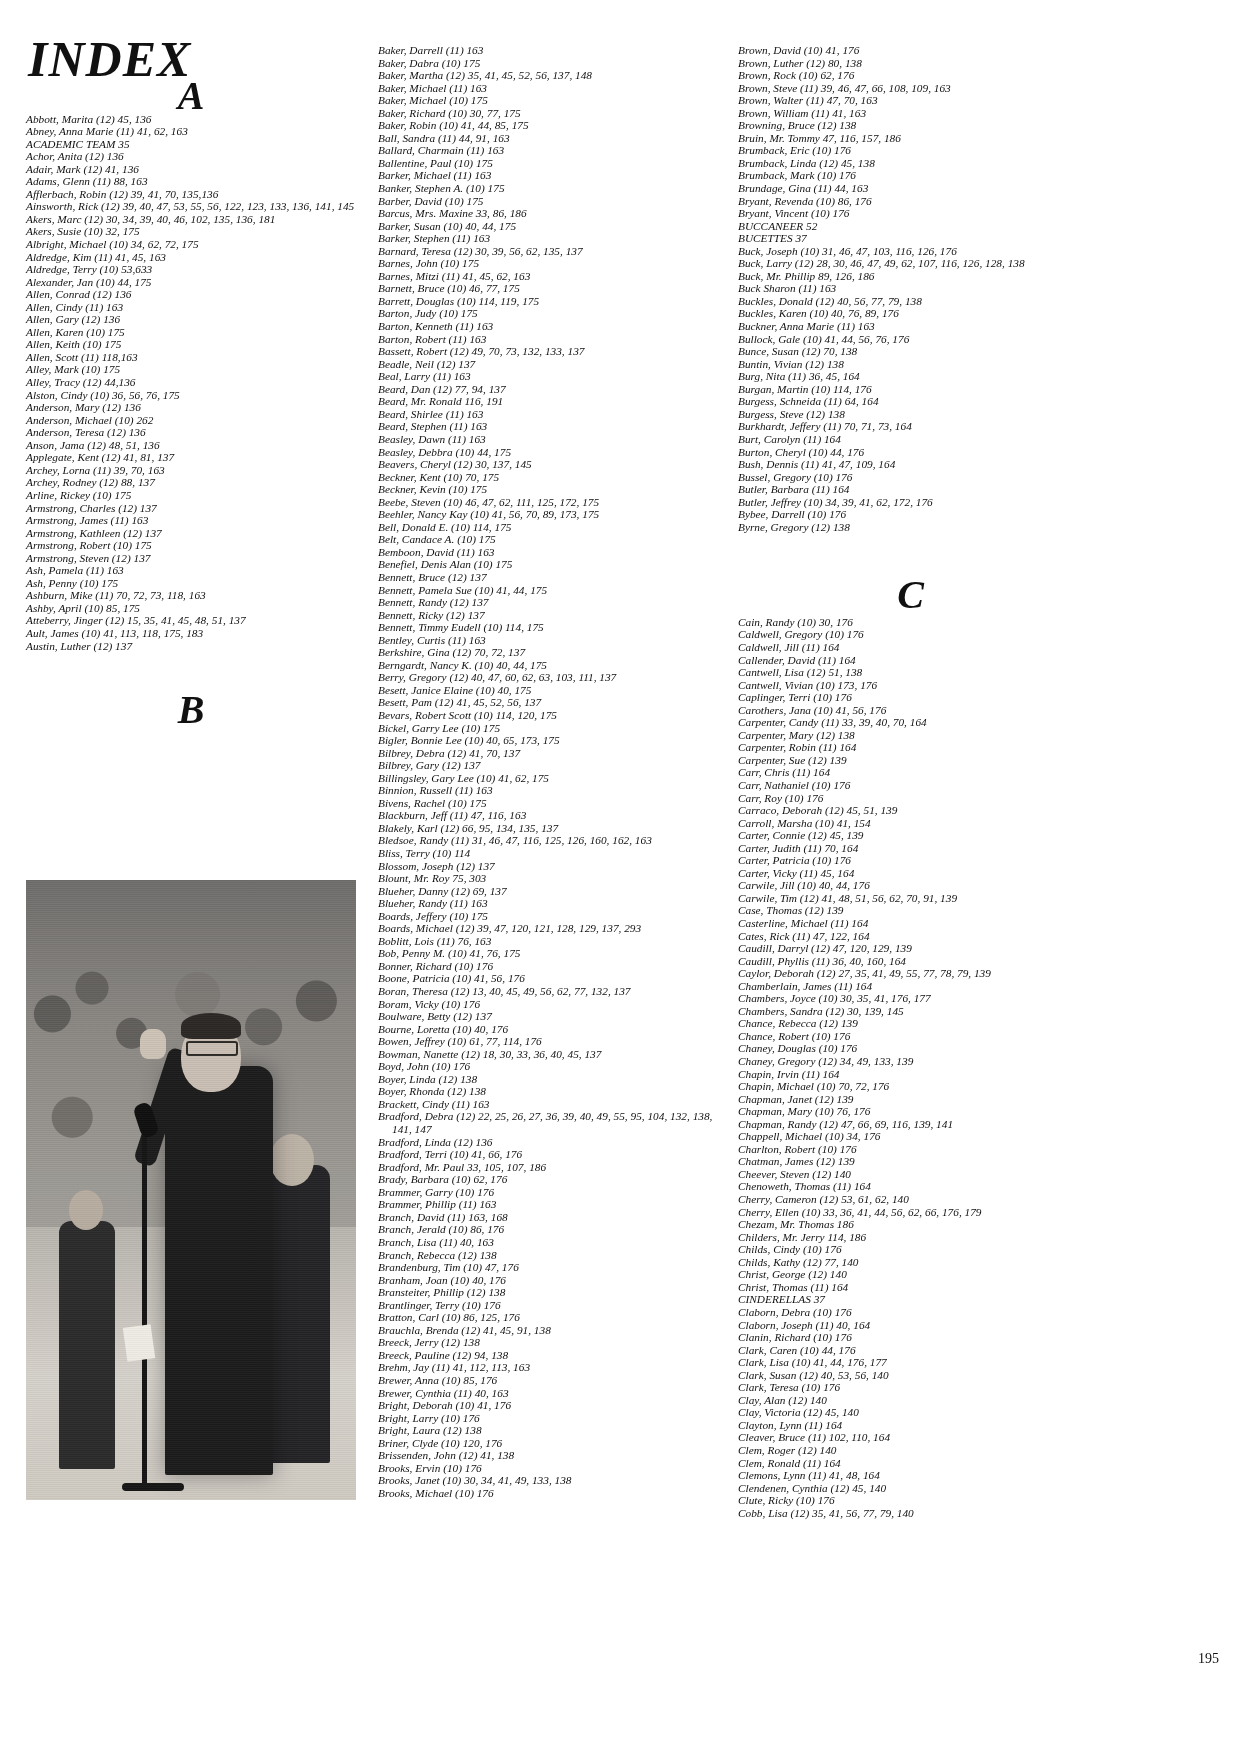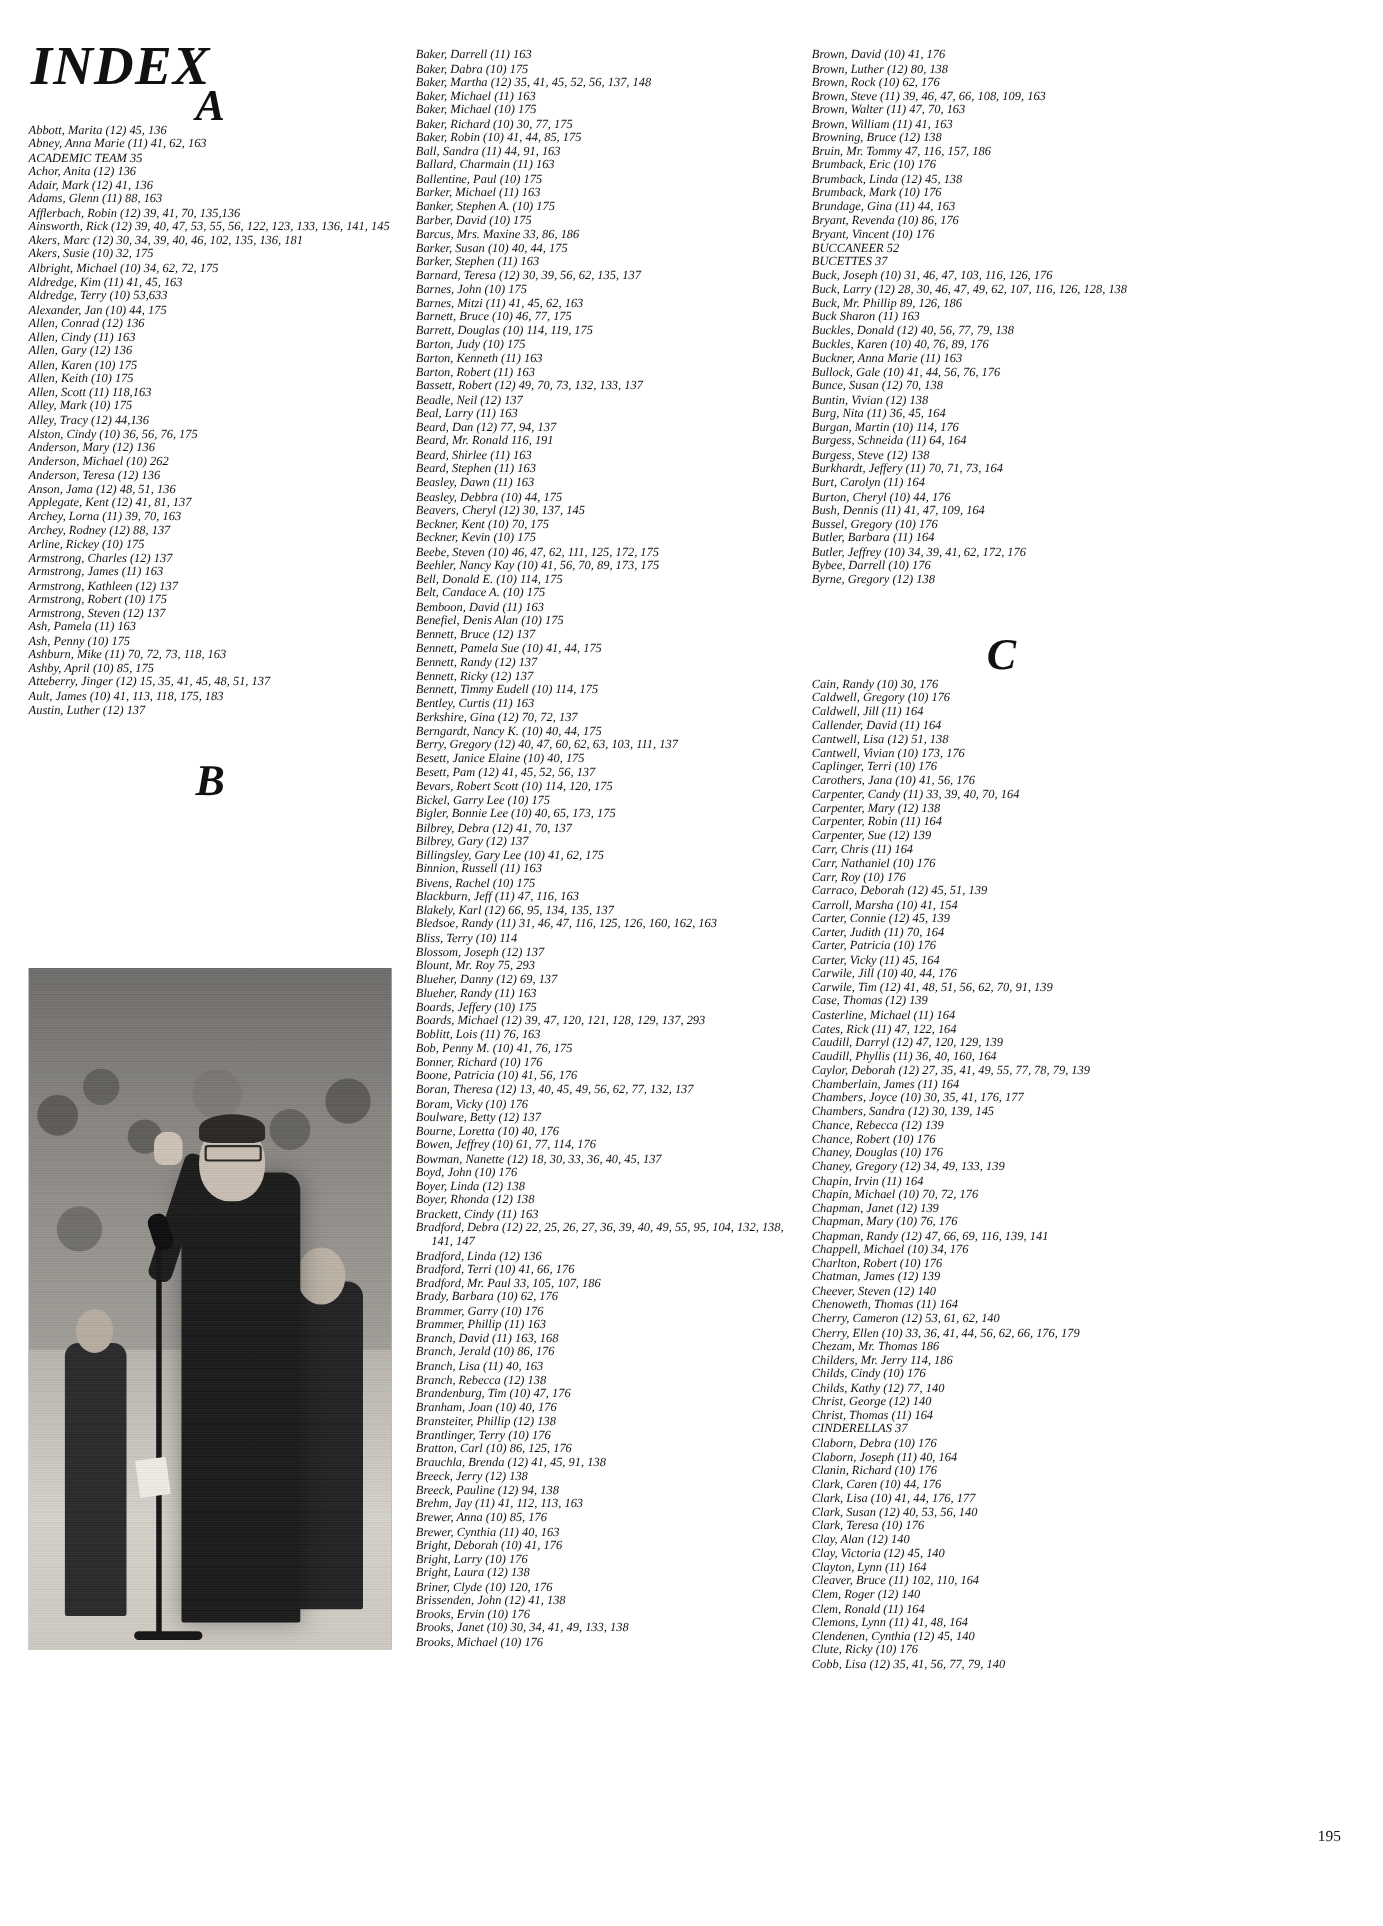--- a/index.html
+++ b/index.html
@@ -236,21 +236,21 @@
     position: absolute;
     inset: 0;
     background-image:
       repeating-linear-gradient(0deg, rgba(255,255,255,.035) 0 1px, rgba(0,0,0,.035) 1px 2px);
     pointer-events: none;
   }
   
   .page-number {
     position: absolute;
     right: 38px;
-    bottom: 72px;
+    bottom: 84px;
     font-style: normal;
     font-size: 14px;
     font-family: "Liberation Serif", serif;
   }
 </style>
 </head>
 <body>
 
 <div class="page">
 
@@ -372,21 +372,21 @@
     <div class="entry">Bilbrey, Debra (12) 41, 70, 137</div>
     <div class="entry">Bilbrey, Gary (12) 137</div>
     <div class="entry">Billingsley, Gary Lee (10) 41, 62, 175</div>
     <div class="entry">Binnion, Russell (11) 163</div>
     <div class="entry">Bivens, Rachel (10) 175</div>
     <div class="entry">Blackburn, Jeff (11) 47, 116, 163</div>
     <div class="entry">Blakely, Karl (12) 66, 95, 134, 135, 137</div>
     <div class="entry">Bledsoe, Randy (11) 31, 46, 47, 116, 125, 126, 160, 162, 163</div>
     <div class="entry">Bliss, Terry (10) 114</div>
     <div class="entry">Blossom, Joseph (12) 137</div>
-    <div class="entry">Blount, Mr. Roy 75, 293</div>
+    <div class="entry">Blount, Mr. Roy 75, 303</div>
     <div class="entry">Blueher, Danny (12) 69, 137</div>
     <div class="entry">Blueher, Randy (11) 163</div>
     <div class="entry">Boards, Jeffery (10) 175</div>
     <div class="entry">Boards, Michael (12) 39, 47, 120, 121, 128, 129, 137, 293</div>
     <div class="entry">Boblitt, Lois (11) 76, 163</div>
     <div class="entry">Bob, Penny M. (10) 41, 76, 175</div>
     <div class="entry">Bonner, Richard (10) 176</div>
     <div class="entry">Boone, Patricia (10) 41, 56, 176</div>
     <div class="entry">Boran, Theresa (12) 13, 40, 45, 49, 56, 62, 77, 132, 137</div>
     <div class="entry">Boram, Vicky (10) 176</div>

